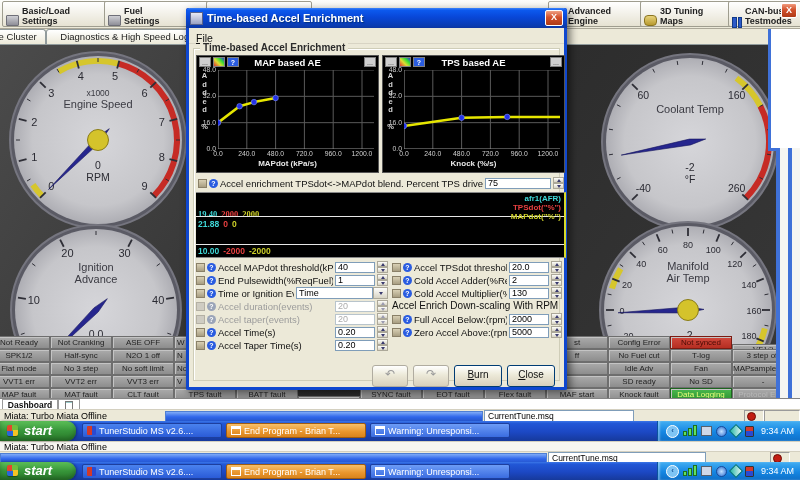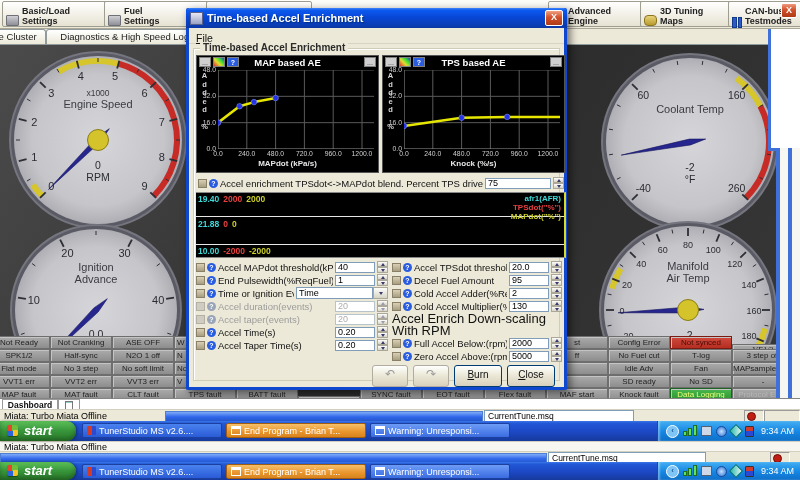--- a/index.html
+++ b/index.html
@@ -95,21 +95,21 @@
     border-bottom:3px solid #3a3a6e;}
   .tri-d{width:0;height:0;border-left:2.5px solid transparent;border-right:2.5px solid transparent;
     border-top:3px solid #3a3a6e;}
   .dis .flabel{color:#9c9c9c;} .dis .fin{color:#adadad;border-color:#b8c4cc;}
   .dis .help-ic{background:#9aa4b8;} .dis .edit-ic{background:#cfccc2;border-color:#b4b0a4;}
   .dis .tri-u{border-bottom-color:#9a9ab0;} .dis .tri-d{border-top-color:#9a9ab0;}
   .combo{display:flex;width:92px;height:12px;flex:none;}
   .combo .cval{flex:1;background:#fff;border:1px solid #7f9db9;font-size:9px;padding:0 2px;line-height:11px;}
   .combo .carr{width:13px;background:linear-gradient(#fdfdfb,#d8d4c4);border:1px solid #aca899;
     display:flex;align-items:center;justify-content:center;}
-  .sect{font-size:13px;color:#111;height:12px;line-height:12px;margin-bottom:12px;}
+  .sect{font-size:10px;color:#111;height:12px;line-height:12px;margin-bottom:1px;}
   
   .strip{position:absolute;left:2px;top:143px;width:370px;height:66px;background:#000;
     border-top:1px solid #888;border-bottom:1px solid #888;border-right:2px solid #d6d92b;box-sizing:border-box;}
   .srow{position:absolute;left:2px;font-size:8.5px;font-weight:bold;white-space:nowrap;}
   .sgrid{position:absolute;left:0;width:100%;height:1px;background:#e6e6e6;}
   .sleg{position:absolute;right:3px;top:1px;text-align:right;font-size:8px;font-weight:bold;line-height:9px;}
   
   .btnrow{position:absolute;right:4px;top:316px;display:flex;gap:5px;}
   .xpbtn{height:20px;background:linear-gradient(#ffffff,#ece9d8 45%,#d8d0bc);border:1px solid #003c74;
     border-radius:3px;font-size:10px;color:#111;text-align:center;line-height:18px;display:block;}
@@ -557,21 +557,21 @@
               <span class="spb">
                 <span class="tri-u"></span>
               </span>
               <span class="spb">
                 <span class="tri-d"></span>
               </span>
             </span>
           </div>
         </div>
       <div class="strip" id="strip">
-          <div class="srow" style="top: 1px;"><span style="color: rgb(63, 215, 215); margin-right: 4px;">19.40</span><span style="color: rgb(232, 64, 64); margin-right: 4px;">2000</span><span style="color: rgb(205, 208, 41); margin-right: 4px;">2000</span></div>
+          <div class="srow" style="top: 16px; font-family: Liberation Serif, serif;"><span style="color: rgb(63, 215, 215); margin-right: 4px;">19.40</span><span style="color: rgb(232, 64, 64); margin-right: 4px;">2000</span><span style="color: rgb(205, 208, 41); margin-right: 4px;">2000</span></div>
           <div class="srow" style="top: 26px;"><span style="color: rgb(63, 215, 215); margin-right: 4px;">21.88</span><span style="color: rgb(232, 64, 64); margin-right: 4px;">0</span><span style="color: rgb(205, 208, 41); margin-right: 4px;">0</span></div>
           <div class="srow" style="top: 53px;"><span style="color: rgb(63, 215, 215); margin-right: 4px;">10.00</span><span style="color: rgb(232, 64, 64); margin-right: 4px;">-2000</span><span style="color: rgb(205, 208, 41); margin-right: 4px;">-2000</span></div>
           <div class="sgrid" style="top: 23px;"></div>
           <div class="sgrid" style="top: 51px;"></div>
           <div class="sleg">
             <div style="color: rgb(63, 215, 215);">afr1(AFR)</div>
             <div style="color: rgb(232, 64, 64);">TPSdot("%")</div>
             <div style="color: rgb(205, 208, 41);">MAPdot("%")</div>
           </div>
         </div>
@@ -671,34 +671,20 @@
               </span>
             </span>
           </div>
         </div>
       <div id="fieldsR" style="position:absolute;left:198px;top:212px;width:170px;">
           <div class="frow">
             <span class="edit-ic"></span>
             <span class="help-ic">?</span>
             <span class="flabel">Accel TPSdot threshold(%/s)</span>
             <input class="fin" value="20.0" style="">
-            <span class="sp">
-              <span class="spb">
-                <span class="tri-u"></span>
-              </span>
-              <span class="spb">
-                <span class="tri-d"></span>
-              </span>
-            </span>
-          </div>
-          <div class="frow">
-            <span class="edit-ic"></span>
-            <span class="help-ic">?</span>
-            <span class="flabel">Decel Fuel Amount</span>
-            <input class="fin" value="95" style="">
             <span class="sp">
               <span class="spb">
                 <span class="tri-u"></span>
               </span>
               <span class="spb">
                 <span class="tri-d"></span>
               </span>
             </span>
           </div>
           <div class="frow">

